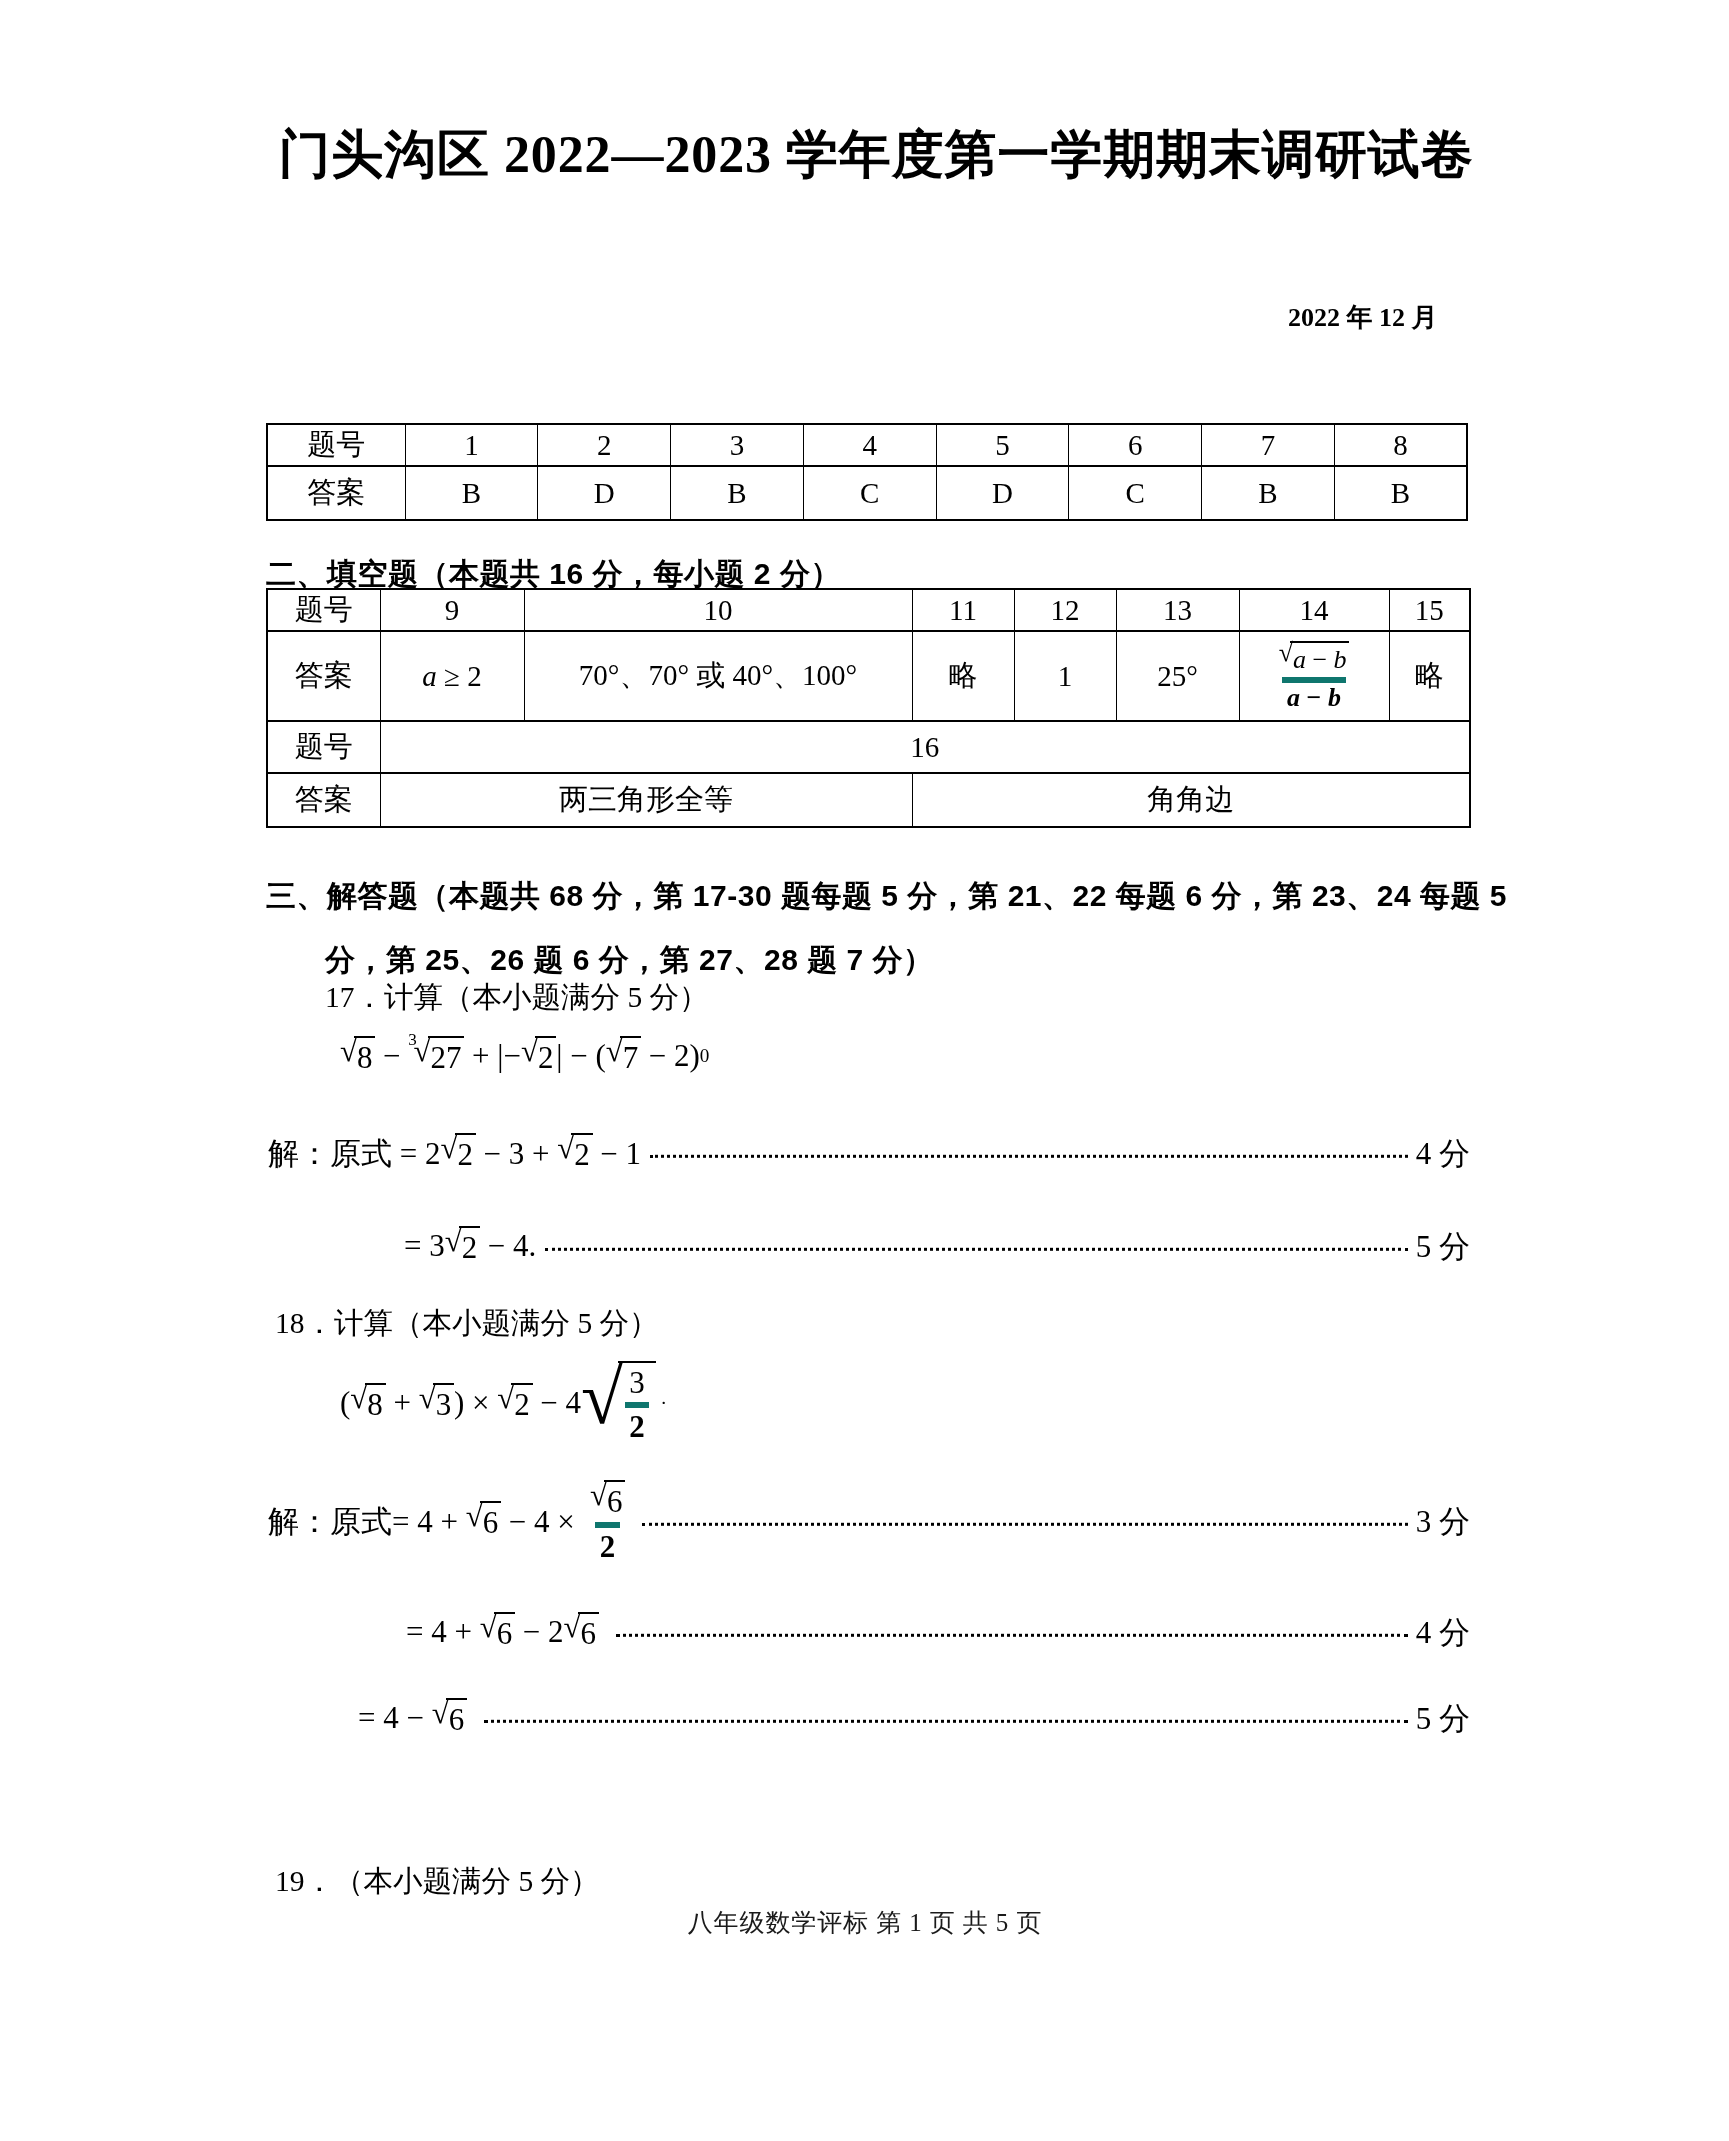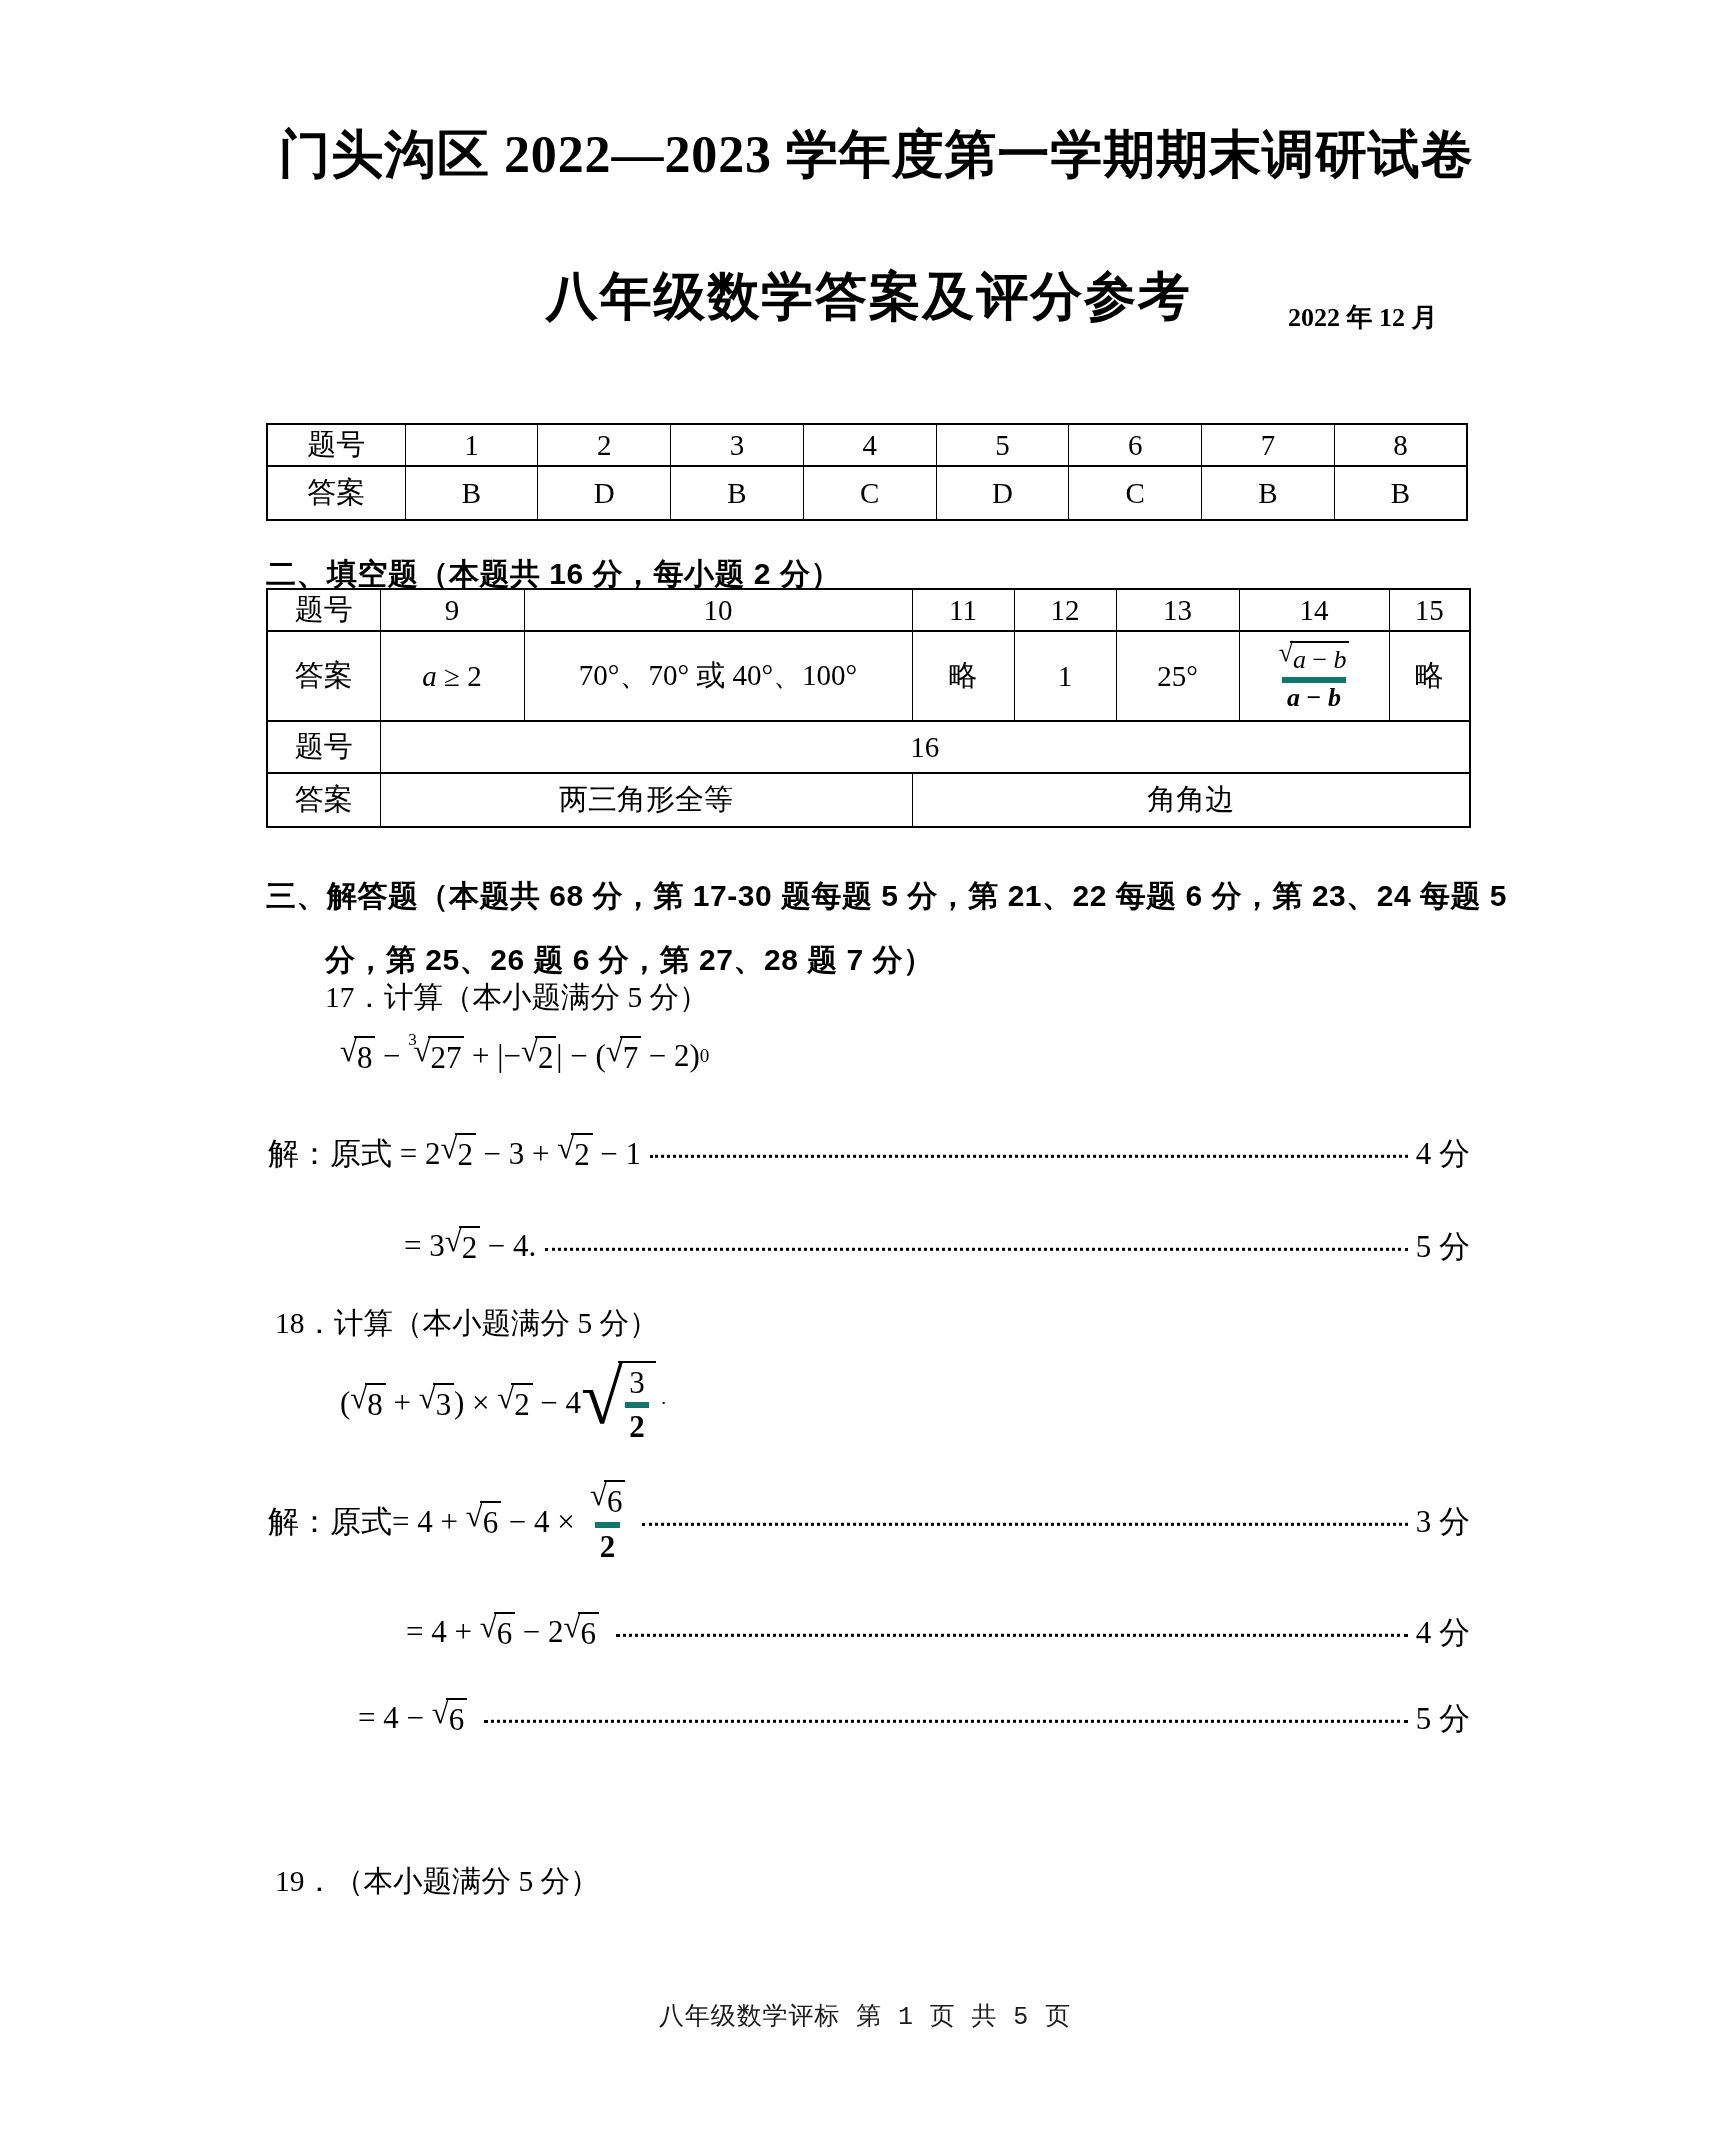--- a/index.html
+++ b/index.html
@@ -41,21 +41,20 @@
   .formula{font-size:31px;}
   .cellmath{display:inline-flex;align-items:center;justify-content:center;}
   .footer{width:100%;text-align:center;font-size:25px;color:#1a1a1a;letter-spacing:0.9px;}
 </style>
 </head>
 <body>
 
 <div class="page">
 
   <div class="abs title1" style="top:120px;left:0;">门头沟区 2022—2023 学年度第一学期期末调研试卷</div>
-  <div class="abs title2" style="top:262px;left:546px;">八年级数学答案及评分参考</div>
   <div class="abs date" style="top:300px;left:1288px;">2022 年 12 月</div>
 
   <table class="anskey abs" style="top:423px;left:266px;width:1202px;">
     <colgroup>
         <col style="width:138px">
         <col>
         <col>
         <col>
         <col>
         <col>
@@ -181,16 +180,16 @@
     <span class="score">4 分</span>
   </div>
   <div class="abs score-line" style="top:1698px;left:358px;right:260px;height:41px;">
     <span class="math"><span class="mt">= 4 − </span><span class="msqrt"><span class="rad">√</span><span class="radbody"><span class="mt">6</span></span></span><span class="mt"> </span></span>
     <span class="dots"></span>
     <span class="score">5 分</span>
   </div>
 
   <div class="abs qtitle" style="top:1862px;left:275px;">19．（本小题满分 5 分）</div>
 
-  <div class="abs footer" style="top:1999px;left:0;font-family:Liberation Mono, monospace;">八年级数学评标 第 1 页 共 5 页</div>
+  <div class="abs footer" style="top:1906px;left:0;">八年级数学评标 第 1 页 共 5 页</div>
 
 </div>
 
 
 </body></html>

